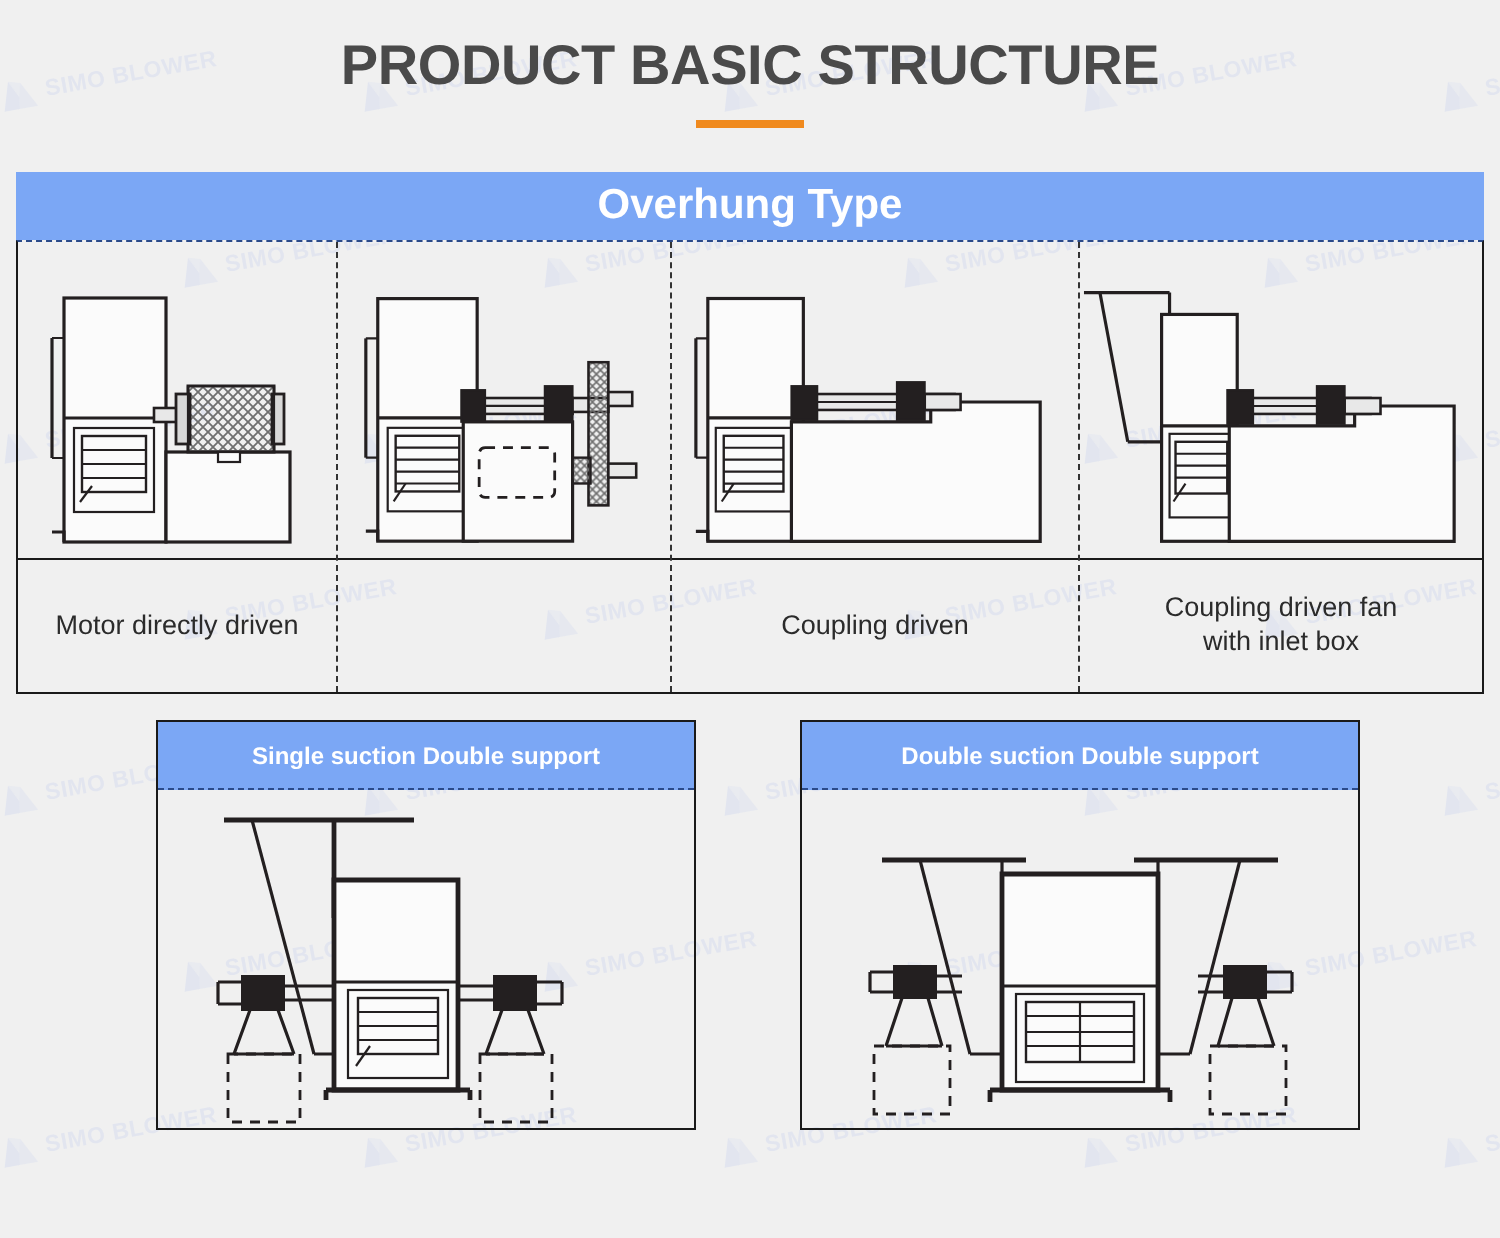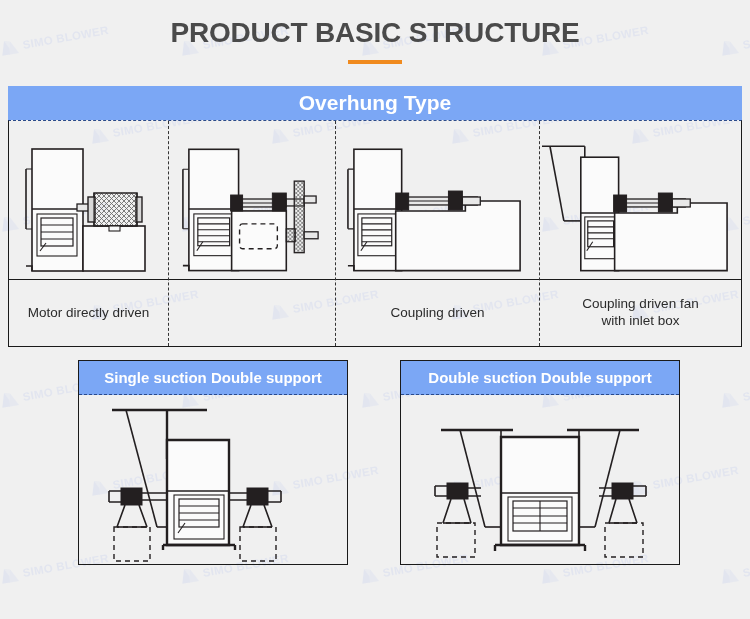--- a/index.html
+++ b/index.html
@@ -143,21 +143,21 @@
     display: flex;
     flex-direction: column;
   }
   .bot-left  { left: 78px;  width: 270px; }
   .bot-right { left: 400px; width: 280px; }
 
   .bot-banner {
     height: 34px;
     background: #7ba7f5;
     color: #ffffff;
-    font-size: 15px;
+    font-size: 12px;
     font-weight: 700;
     display: flex;
     align-items: center;
     justify-content: center;
     border-bottom: 1px dashed #2a4a8a;
     flex: 0 0 auto;
   }
   .bot-fig { flex: 1; position: relative; }
   .bot-fig svg { position: absolute; inset: 0; width: 100%; height: 100%; }
 

